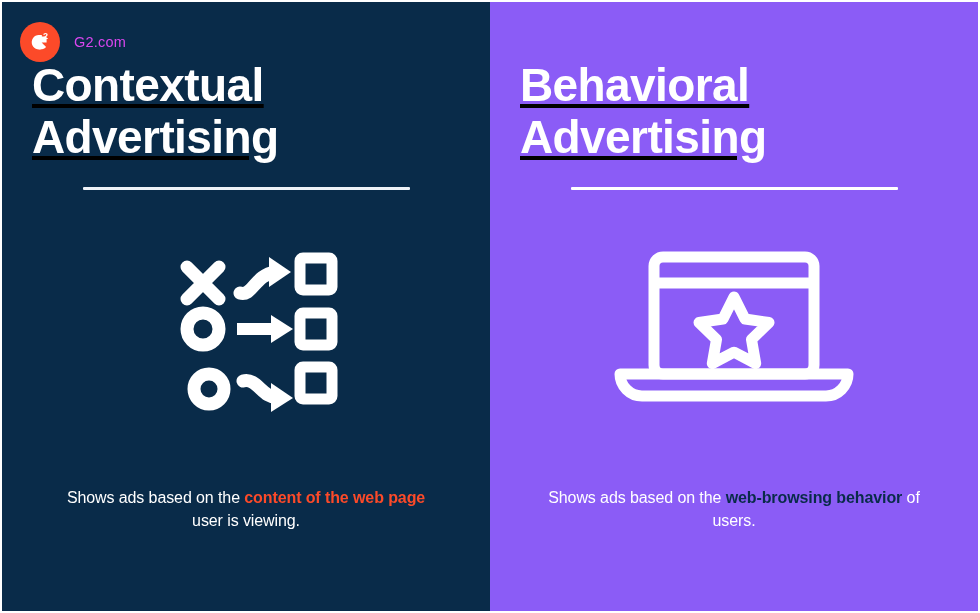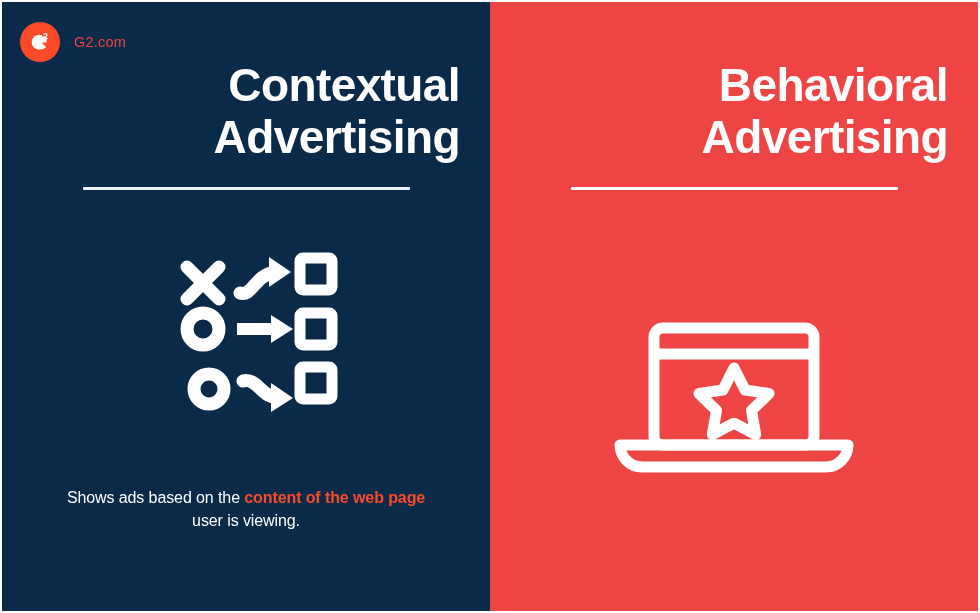--- a/index.html
+++ b/index.html
@@ -27,52 +27,53 @@
   .panel {
     position: relative;
     width: 50%;
     height: 100%;
     box-sizing: border-box;
     display: flex;
     flex-direction: column;
     align-items: center;
   }
   .panel-left  { background: #092B49; }
-  .panel-right { background: #ef4444; }
+  .panel-right { background: #8b5cf6; }
 
   
   .brand {
     position: absolute;
     top: 20px;
     left: 18px;
     display: flex;
     align-items: center;
     gap: 14px;
   }
   .brand-mark {
     width: 40px;
     height: 40px;
     border-radius: 50%;
     background: #FC4A29;
     display: flex;
     align-items: center;
     justify-content: center;
   }
   .brand-name {
-    color: #ef4444;
+    color: #d946ef;
     font-size: 14.5px;
     letter-spacing: 0.2px;
     font-weight: 400;
   }
 
   
   .title-block {
     margin-top: 58px;
     width: 100%;
-    text-align: right;
+    text-align: left;
+    text-decoration: underline;
   }
   .title {
     font-size: 46px;
     line-height: 1.12;
     font-weight: 700;
     color: #ffffff;
     letter-spacing: -0.6px;
     margin: 0;
     padding: 0 30px;
   }
@@ -199,15 +200,18 @@
             <path d="M46 33 L202 33"></path>
 
             <path d="M10 124 L238 124 a0 0 0 0 1 0 0 c0 12 -10 22 -22 22 L32 146 C20 146 10 136 10 124 Z"></path>
           </g>
 
           <path d="M124 47 L135 69 L159 72.5 L141.5 89.5 L145.7 113.5 L124 102.2 L102.3 113.5 L106.5 89.5 L89 72.5 L113 69 Z" fill="none" stroke="#ffffff" stroke-width="11" stroke-linejoin="round"></path>
         </svg>
       </span>
     </div>
 
+    <p class="caption">
+      <span>Shows ads based on the </span><span class="hl-navy">web-browsing behavior</span><span> of users.</span>
+    </p>
   </div>
 
 </div>
 
 </body></html>

